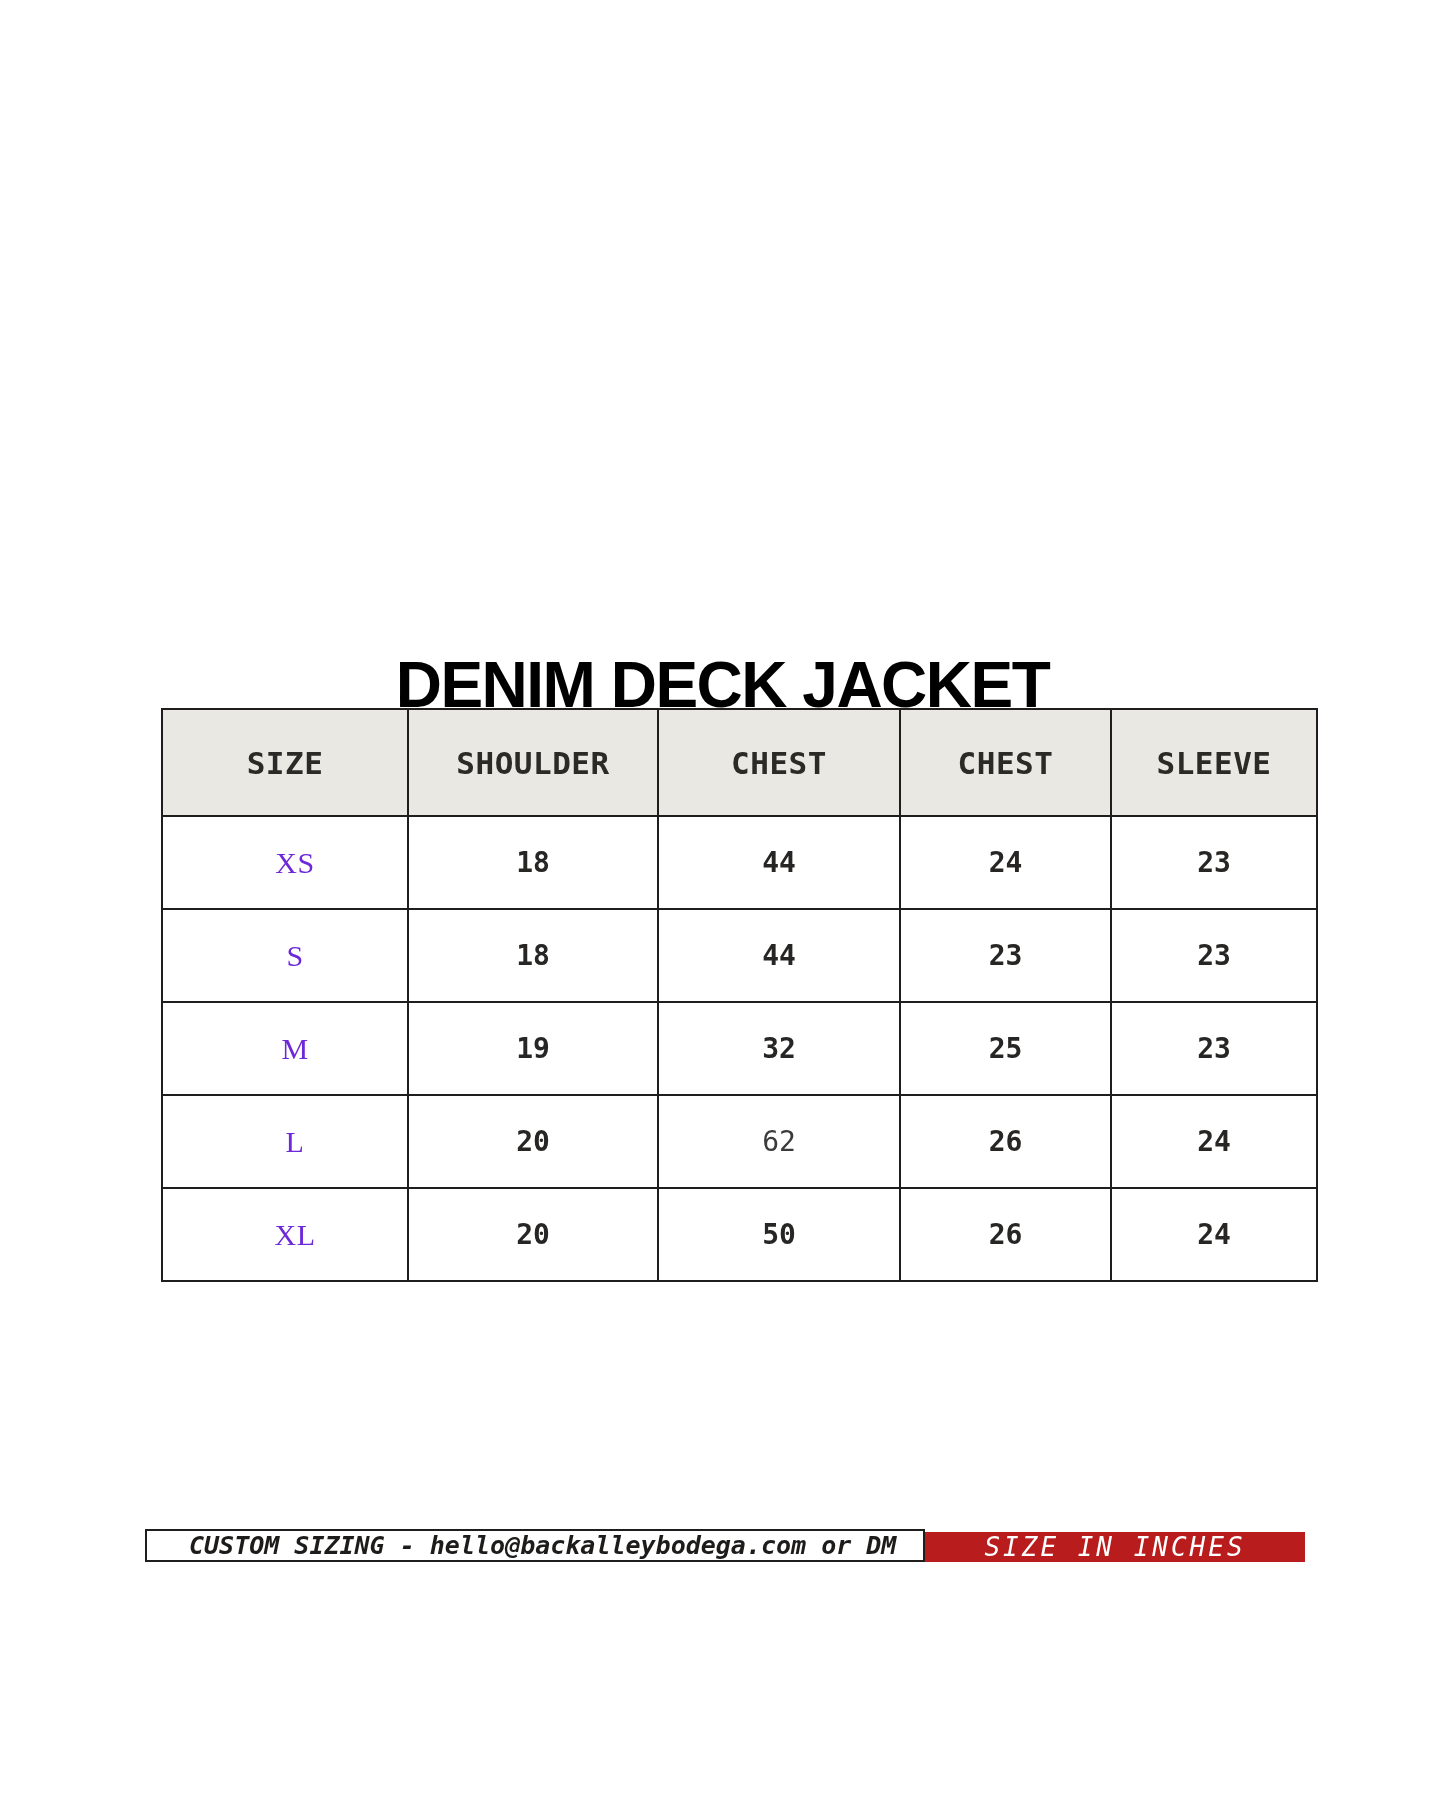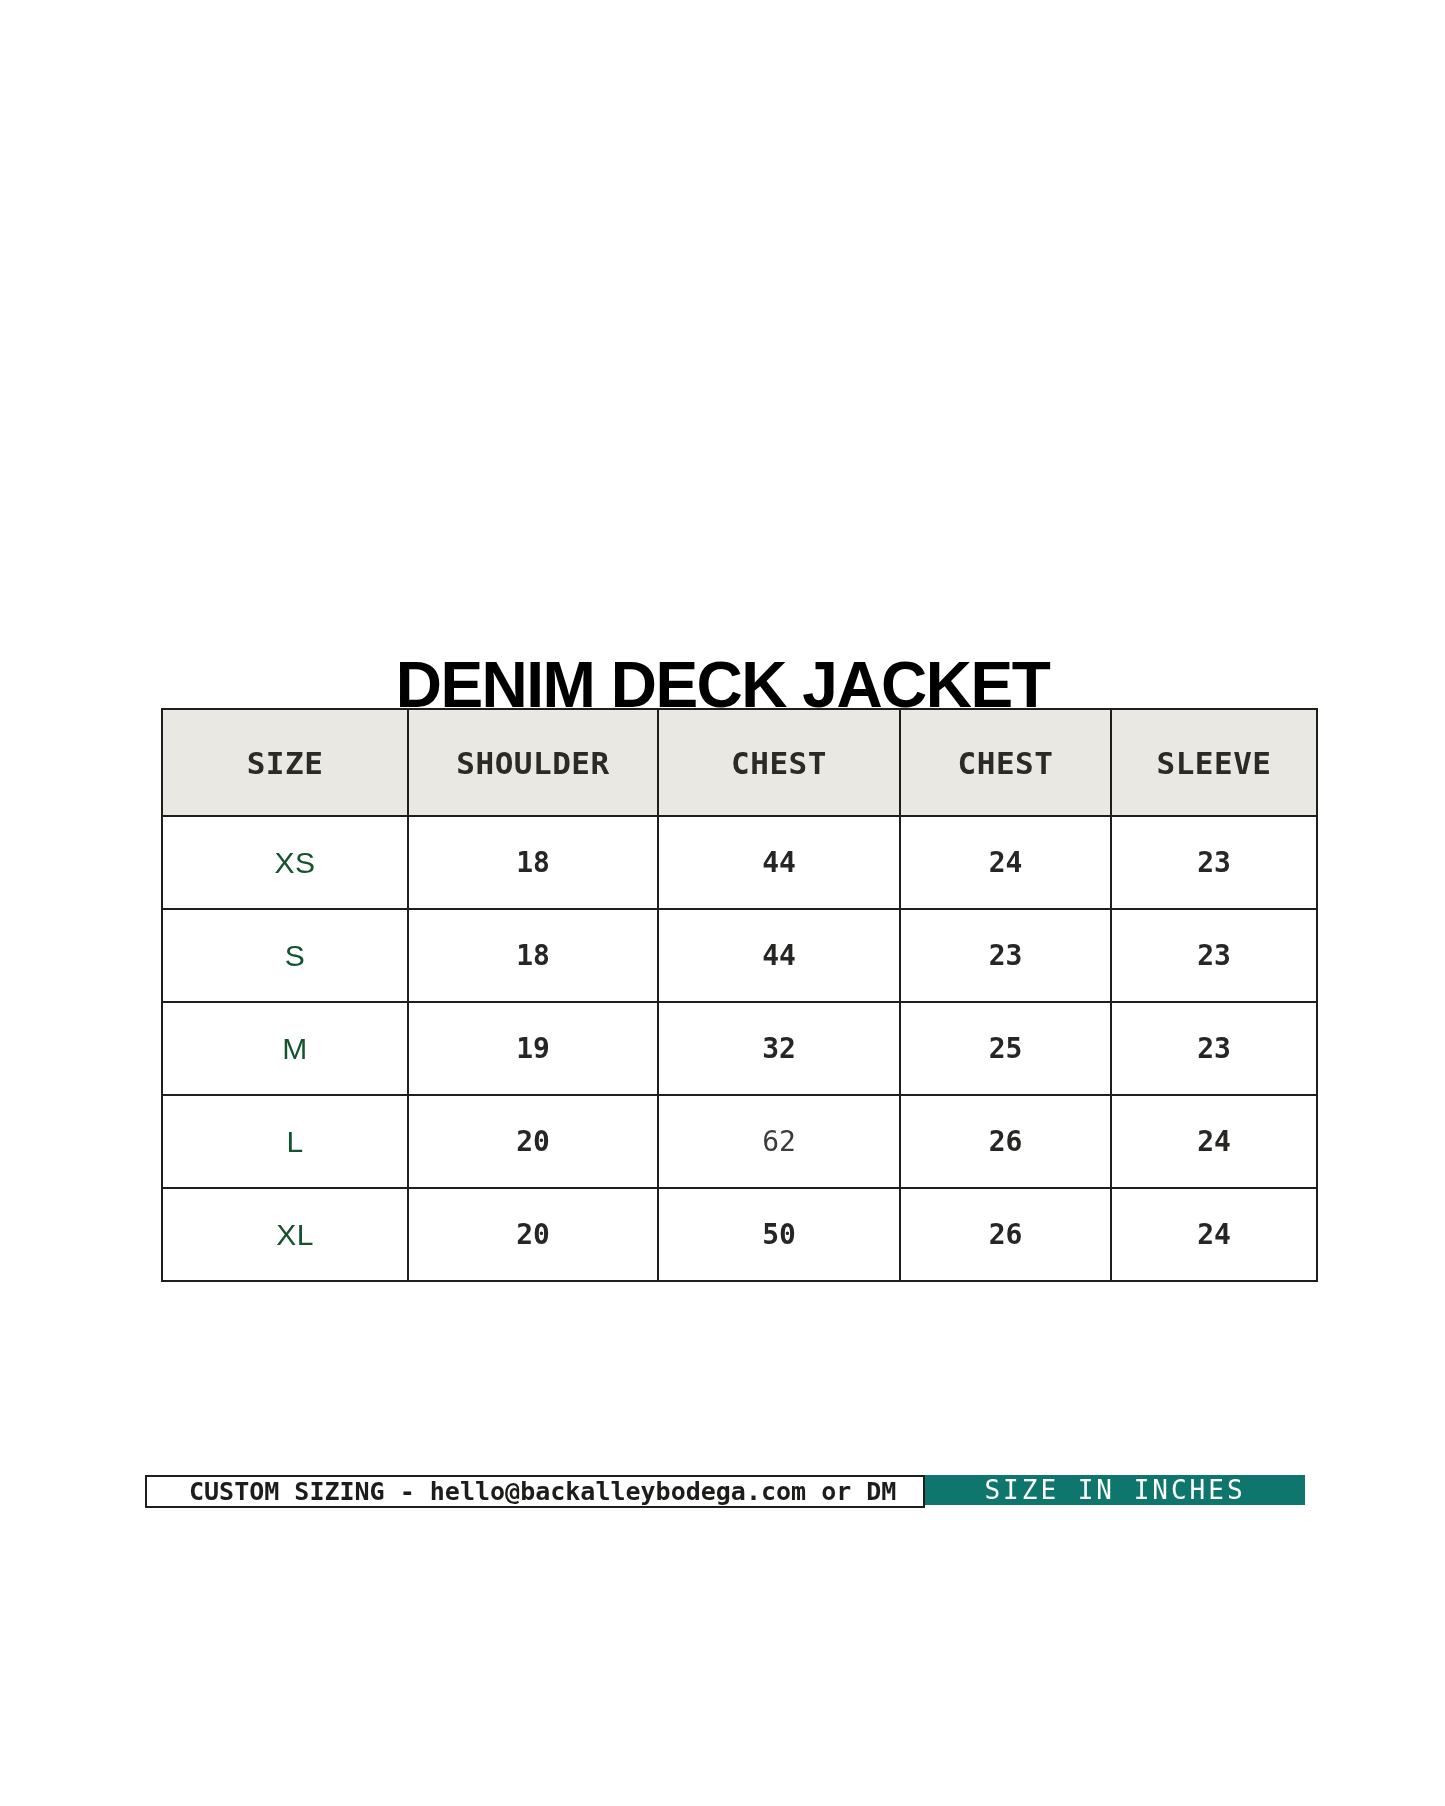--- a/index.html
+++ b/index.html
@@ -59,59 +59,60 @@
   }
   table.size-table td {
     height: 91px;
     background: #ffffff;
     font-family: "DejaVu Sans Mono", monospace;
     font-weight: 700;
     font-size: 28px;
     color: #272624;
   }
   table.size-table td.size-cell {
-    font-family: Liberation Sans, sans-serif;
+    font-family: Liberation Serif, serif;
     font-weight: 400;
     font-size: 30px;
     letter-spacing: 0.5px;
-    color: #14532d;
+    color: #6d28d9;
     padding-left: 20px;
   }
   table.size-table td.muted {
     font-weight: 400;
     color: #3c3b39;
   }
 
   
   .footer {
     position: absolute;
     left: 145px;
     top: 1475px;
     width: 1160px;
     height: 87px;
     display: flex;
-    align-items: flex-start;
+    align-items: flex-end;
+    font-style: italic;
   }
   .custom-sizing {
     flex: 1 1 auto;
     box-sizing: border-box;
     border: 2px solid #1f1e1c;
     background: #ffffff;
     display: flex;
     align-items: center;
     padding-left: 42px;
     font-family: "DejaVu Sans Mono", monospace;
     font-weight: 700;
     font-size: 25px;
     color: #1d1c1a;
     white-space: nowrap;
   }
   .units-badge {
     flex: 0 0 380px;
-    background: #0f766e;
+    background: #b91c1c;
     color: #ffffff;
     display: flex;
     align-items: center;
     justify-content: center;
     font-family: "DejaVu Sans Mono", monospace;
     font-weight: 400;
     font-size: 26px;
     letter-spacing: 3px;
     white-space: nowrap;
   }

